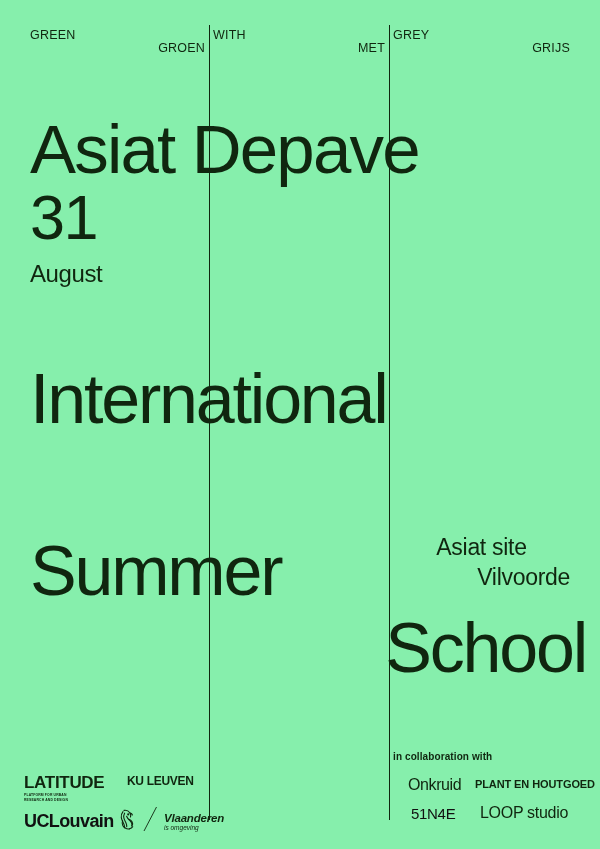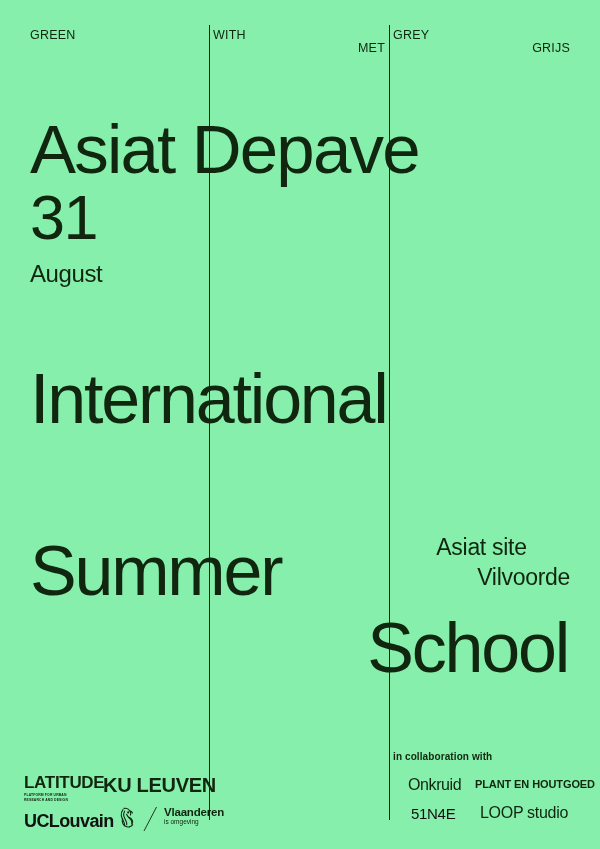--- a/index.html
+++ b/index.html
@@ -80,21 +80,21 @@
     position: absolute;
     font-size: 70px;
     line-height: 1;
     letter-spacing: -2.2px;
     font-weight: 400;
     white-space: nowrap;
   }
   #big-1 { left: 30px; top: 364px; }
   #big-2 { left: 30px; top: 450px; }
   #big-3 { left: 30px; top: 536px; }
-  #big-4 { left: 0;    top: 613px; width: 568px; text-align: right; }
+  #big-4 { left: 0;    top: 613px; width: 568px; text-align: right; padding-left: 18px; }
 
   
   #venue {
     position: absolute;
     left: 393px;
     top: 533px;
     width: 177px;
     font-size: 23px;
     line-height: 1.3;
     letter-spacing: -0.3px;
@@ -132,38 +132,39 @@
     font-size: 3.4px;
     font-weight: bold;
     letter-spacing: 0.15px;
     line-height: 1.35;
     margin-top: 2px;
     color: #10260f;
     width: 62px;
     white-space: normal;
   }
   #logo-kuleuven {
-    left: 103px; top: 775px;
-    font-size: 20px;
+    left: 127px; top: 775px;
+    font-size: 12px;
     font-weight: bold;
     letter-spacing: -0.3px;
     color: #10260f;
   }
   #logo-uclouvain {
     left: 24px; top: 812px;
     font-size: 18px;
     font-weight: bold;
     letter-spacing: -0.6px;
     color: #111111;
   }
   #logo-vlaanderen {
     left: 118px; top: 806px;
     display: flex;
-    align-items: flex-start;
+    align-items: flex-end;
     gap: 4px;
+    font-style: italic;
   }
   #logo-vlaanderen .lion {
     width: 20px; height: 24px;
     display: block;
   }
   #logo-vlaanderen .slash {
     width: 18px; height: 26px;
     display: block;
   }
   #logo-vlaanderen .words { line-height: 1.05; }
@@ -211,20 +212,21 @@
 </style>
 </head>
 <body>
 
 <div id="poster">
 
   <div class="rule" id="rule-1"></div>
   <div class="rule" id="rule-2"></div>
 
   <div class="tag" id="tag-green">GREEN</div>
+  <div class="tag" id="tag-groen">GROEN</div>
   <div class="tag" id="tag-with">WITH</div>
   <div class="tag" id="tag-met">MET</div>
   <div class="tag" id="tag-grey">GREY</div>
   <div class="tag" id="tag-grijs">GRIJS</div>
 
   <div id="title">Asiat Depave</div>
 
   <div class="date-num" id="date-1-num">31</div>
   <div class="date-month" id="date-1-month">August</div>
 

